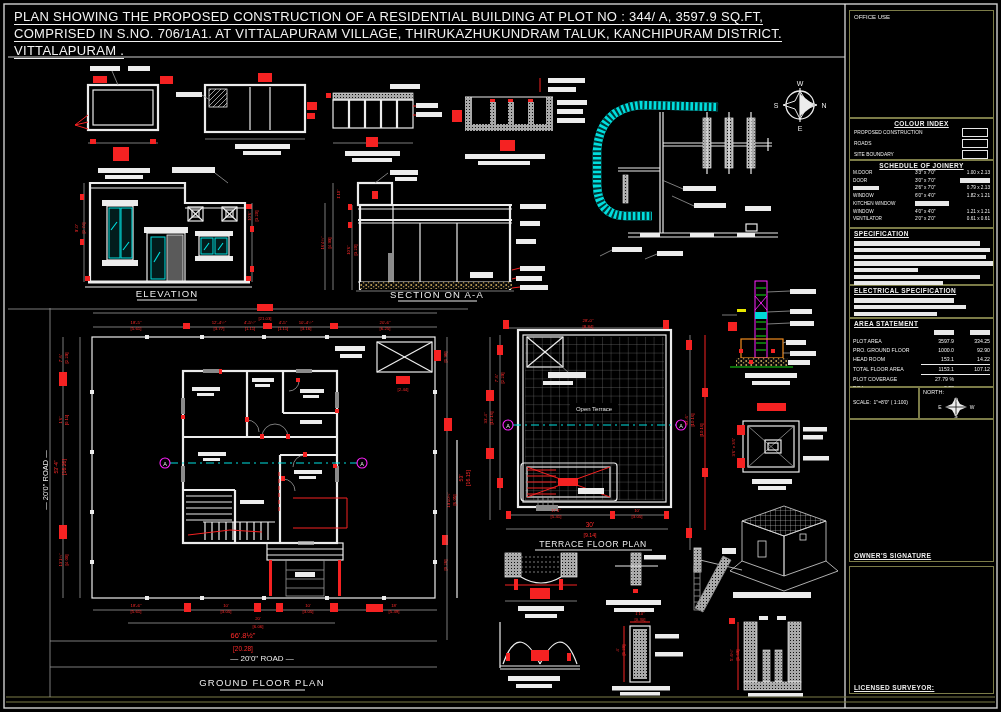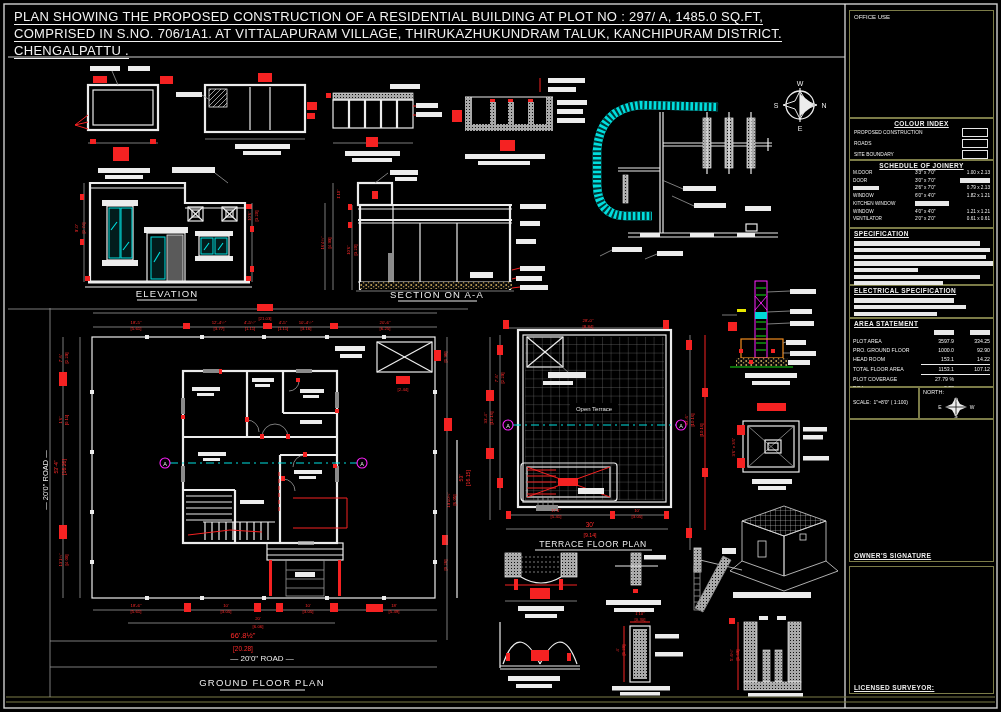--- a/index.html
+++ b/index.html
@@ -728,23 +728,23 @@
     <text class="rt" transform="rotate(-90 733 655)" x="733" y="655">5'-6½"</text>
     <text class="rt" transform="rotate(-90 739 655)" x="739" y="655">[1.69]</text>
     <rect x="729" y="618" width="6" height="6" class="fr"></rect>
     <rect x="759" y="616" width="9" height="4" class="fw"></rect>
         <rect x="777" y="616" width="9" height="4" class="fw"></rect>
     <rect x="748" y="693" width="55" height="3.5" class="fw"></rect>
   </g>
 </svg>
 
 <div id="titleblock">
-  <div><span class="tl">PLAN SHOWING THE PROPOSED CONSTRUCTION OF A RESIDENTIAL BUILDING AT PLOT NO : 297/ A, 1485.0 SQ.FT,</span></div>
+  <div><span class="tl">PLAN SHOWING THE PROPOSED CONSTRUCTION OF A RESIDENTIAL BUILDING AT PLOT NO : 344/ A, 3597.9 SQ.FT,</span></div>
   <div><span class="tl">COMPRISED IN S.NO. 706/1A1. AT VITTALAPURAM  VILLAGE, THIRUKAZHUKUNDRAM TALUK, KANCHIPURAM DISTRICT.</span></div>
-  <div><span class="tl">CHENGALPATTU .</span></div>
+  <div><span class="tl">VITTALAPURAM .</span></div>
 </div>
 
 <div class="sb" style="top:10px;height:108px;">
   <div style="font-size:6px;padding:3px 4px;">OFFICE USE</div>
 </div>
 
 <div class="sb" style="top:118px;height:42px;">
   <div class="sbh ctr" style="padding-top:1px;">COLOUR INDEX</div>
   <div class="cirow">
     <span>PROPOSED CONSTRUCTION</span>

